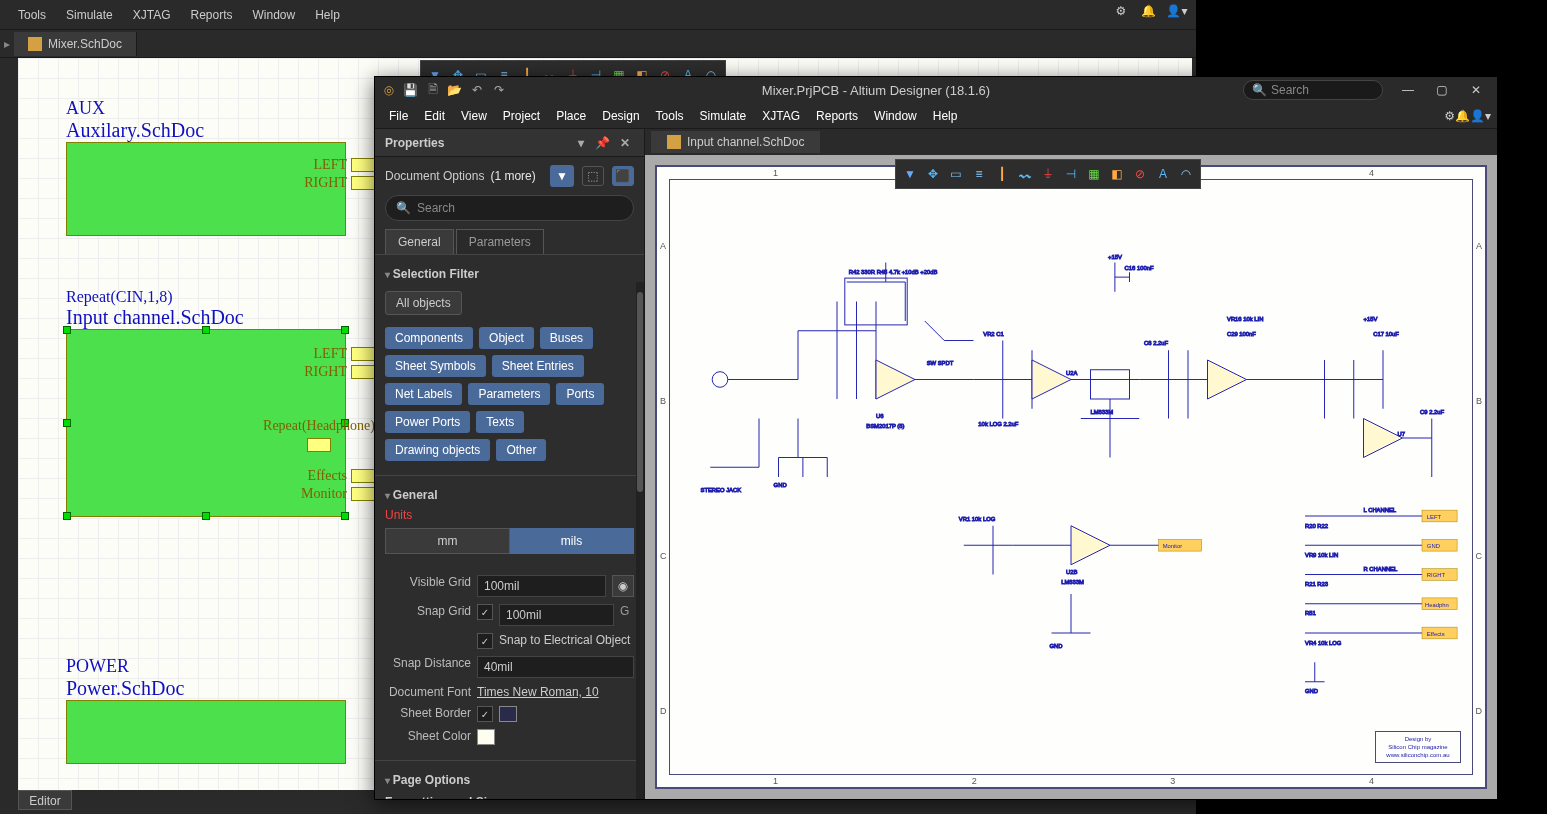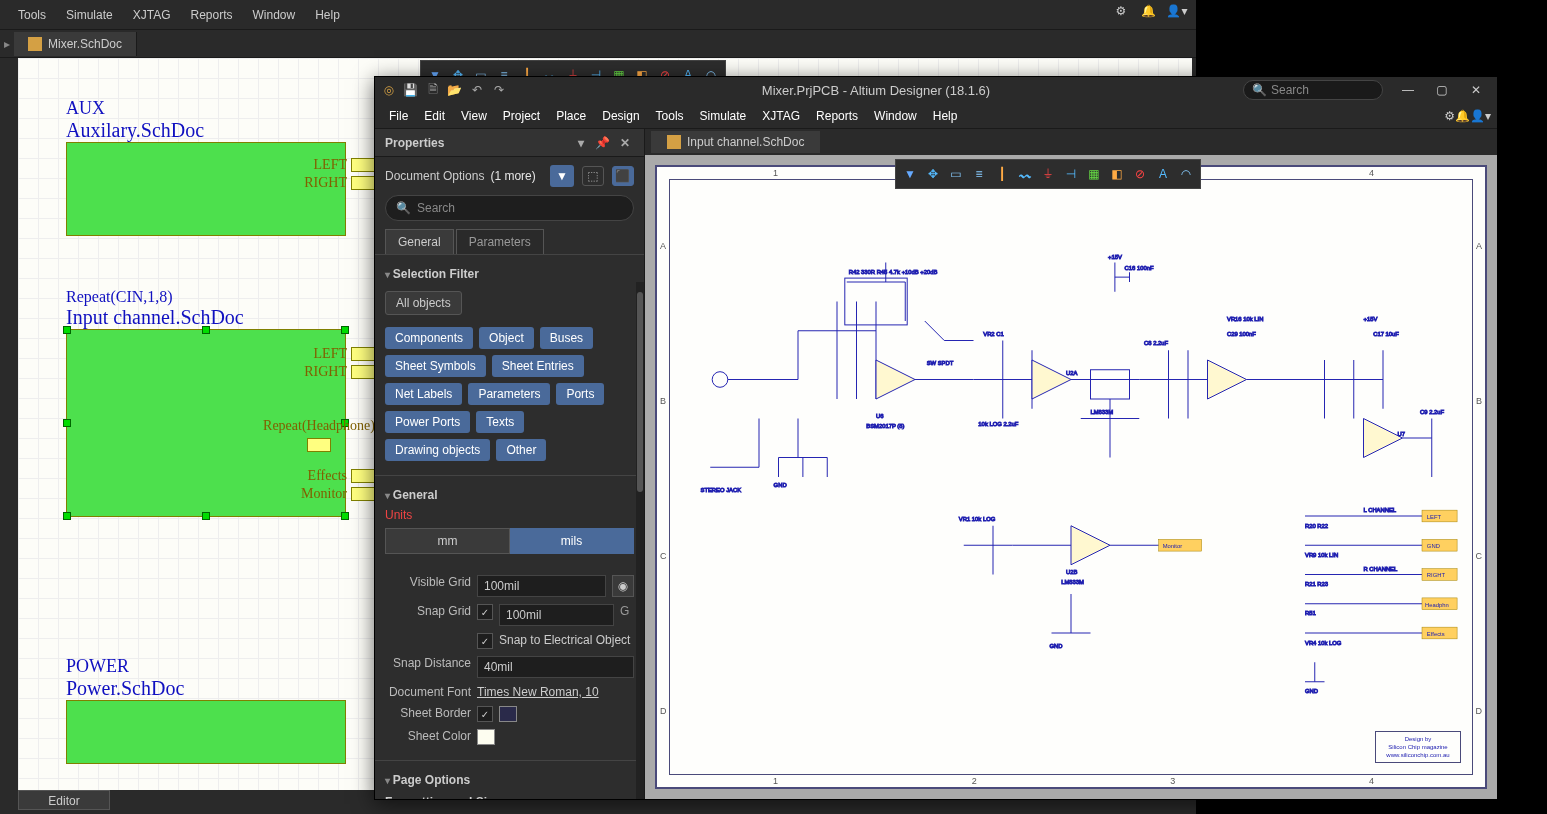--- a/index.html
+++ b/index.html
@@ -21,21 +21,21 @@
 
 .sheet-sym { position: absolute; }
 .sheet-sym .title1 { font-family: "Times New Roman", serif; font-size: 18px; color: #1010c0; }
 .sheet-sym .title2 { font-family: "Times New Roman", serif; font-size: 20px; color: #1010c0; }
 .sheet-sym .body { background: #4de04d; border: 1px solid #808000; position: relative; }
 .sheet-sym .port { position: absolute; right: -30px; display: flex; align-items: center; gap: 4px; }
 .sheet-sym .port .label { font-family: "Times New Roman", serif; font-size: 14px; color: #806000; text-align: right; }
 .sheet-sym .port .pin { width: 24px; height: 14px; background: #ffff80; border: 1px solid #808000; }
 .sheet-sym .handle { position: absolute; width: 8px; height: 8px; background: #0d0; border: 1px solid #060; }
 
-.bg-status { position: absolute; left: 18px; bottom: 4px; width: 92px; height: 20px; background: #3a3a3a; color: #ccc; text-align: center; line-height: 20px; border: 1px solid #555; }
+.bg-status { position: absolute; left: 18px; bottom: 4px; width: 54px; height: 20px; background: #3a3a3a; color: #ccc; text-align: center; line-height: 20px; border: 1px solid #555; }
 
 
 .fg-window { position: absolute; left: 374px; top: 76px; width: 1124px; height: 724px; background: #232323; border: 1px solid #000; box-shadow: 0 4px 20px rgba(0,0,0,.6); }
 
 .fg-titlebar { height: 26px; background: #2a2a2a; display: flex; align-items: center; padding: 0 4px; }
 .fg-titlebar .tb-left { display: flex; align-items: center; gap: 2px; }
 .fg-titlebar .tb-btn { width: 20px; height: 20px; display: flex; align-items: center; justify-content: center; color: #aaa; }
 .fg-titlebar .tb-title { flex: 1; text-align: center; color: #ccc; font-size: 13px; }
 .fg-titlebar .search { width: 140px; height: 20px; background: #1a1a1a; border: 1px solid #444; border-radius: 10px; display: flex; align-items: center; padding: 0 8px; gap: 4px; color: #888; margin-right: 8px; }
 .fg-titlebar .win-btn { width: 34px; height: 26px; display: flex; align-items: center; justify-content: center; color: #ccc; }

